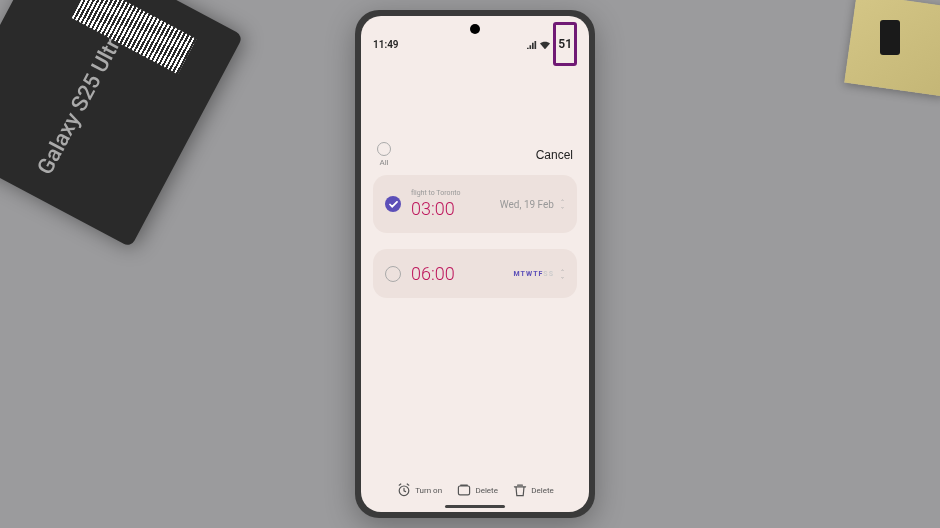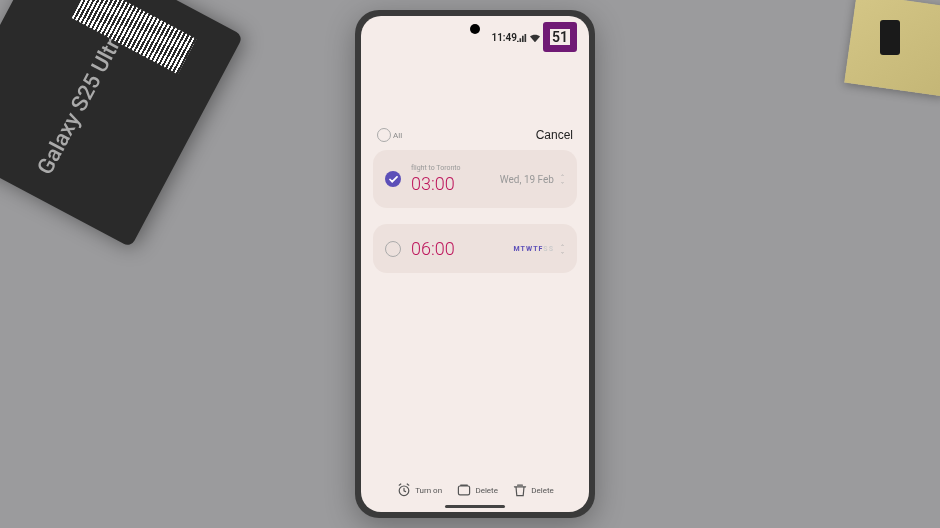--- a/index.html
+++ b/index.html
@@ -80,21 +80,21 @@
       width: 10px;
       height: 10px;
       background: #000;
       border-radius: 50%;
       z-index: 100;
     }
     
     
     .status-bar {
       display: flex;
-      justify-content: flex-end;
+      justify-content: space-between;
       align-items: center;
       padding: 6px 12px 0;
       font-size: 10px;
       font-weight: 600;
       color: #222;
     }
     
     .status-right {
       display: flex;
       gap: 3px;
@@ -120,21 +120,21 @@
     .header-row {
       display: flex;
       justify-content: space-between;
       align-items: center;
       padding: 0 16px;
       margin-top: 76px;
     }
     
     .all-container {
       display: flex;
-      flex-direction: row;
+      flex-direction: column;
       align-items: center;
       gap: 2px;
     }
     
     .checkbox-empty {
       width: 14px;
       height: 14px;
       border: 1.5px solid #aaa;
       border-radius: 50%;
     }
@@ -331,21 +331,21 @@
         <span class="status-icon">
           <svg viewBox="0 0 12 10">
               <path d="M0 8h2v2H0zm3-3h2v5H3zm3-3h2v8H6zm3-2h2v10H9z" fill="#333"></path>
             </svg>
         </span>
         <span class="status-icon">
           <svg viewBox="0 0 12 10">
               <path d="M6 10L0 3c3-3 9-3 12 0z" fill="#333"></path>
             </svg>
         </span>
-        <span style="font-size:14px;border:7px solid #701a75;border-radius:3px;padding:0 2px;"><span>51</span></span>
+        <span style="font-size:12px;border:3px solid #701a75;border-radius:3px;padding:12px 2px;"><span>51</span></span>
       </div>
     </div>
 
 
     <div class="header-row">
       <div class="all-container">
         <div class="checkbox-empty"></div>
         <span class="all-label">All</span>
       </div>
       <button class="cancel-btn">Cancel</button>

